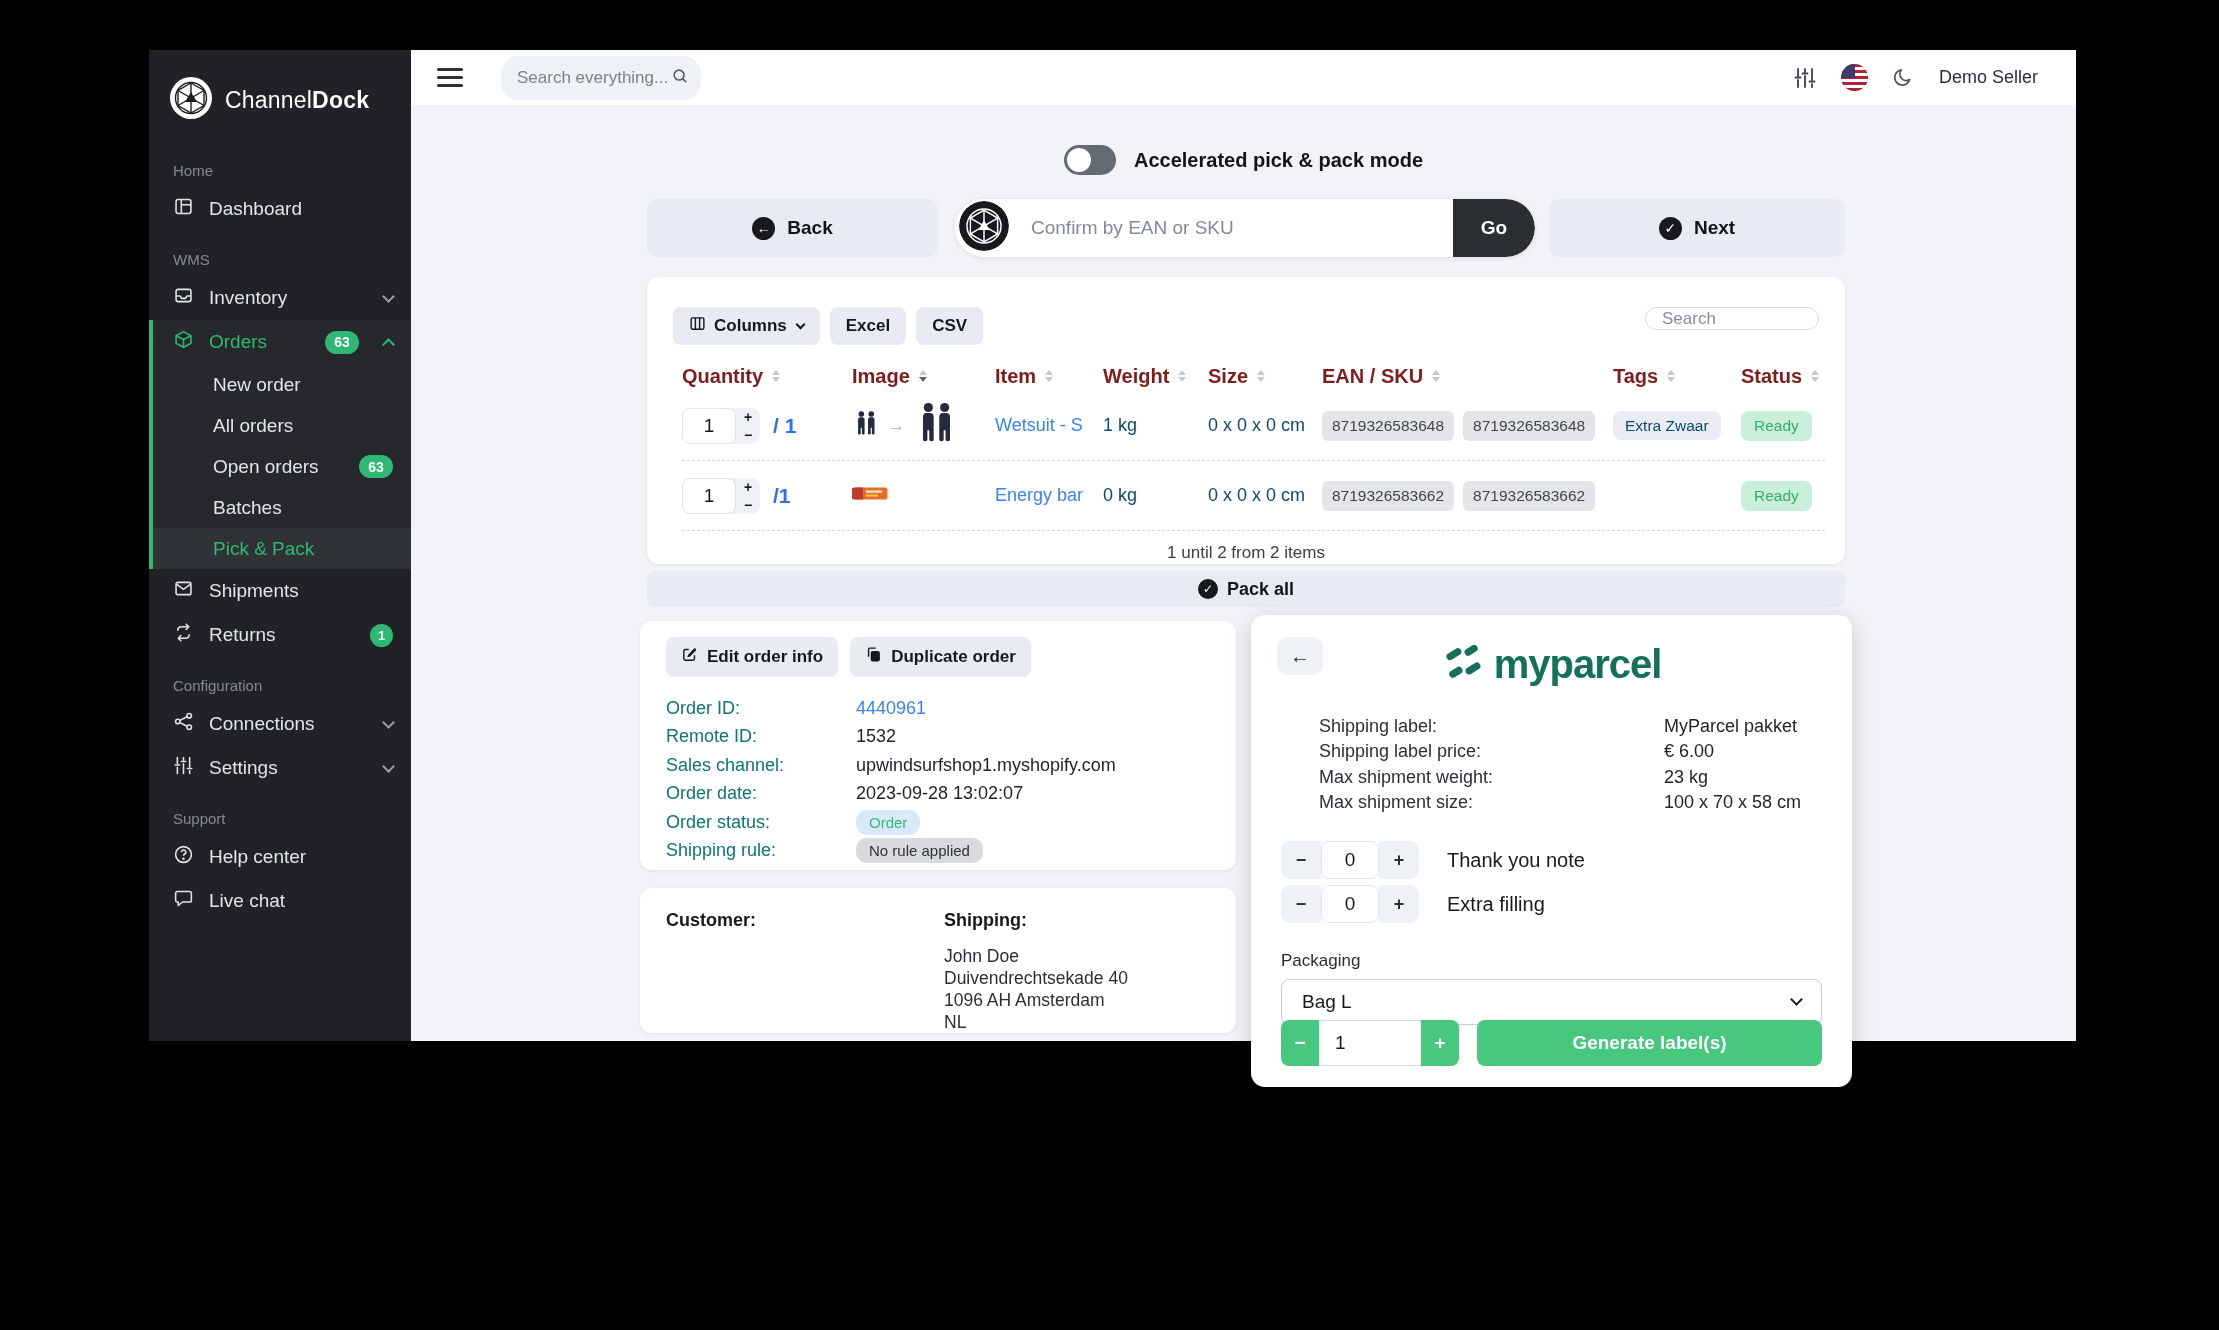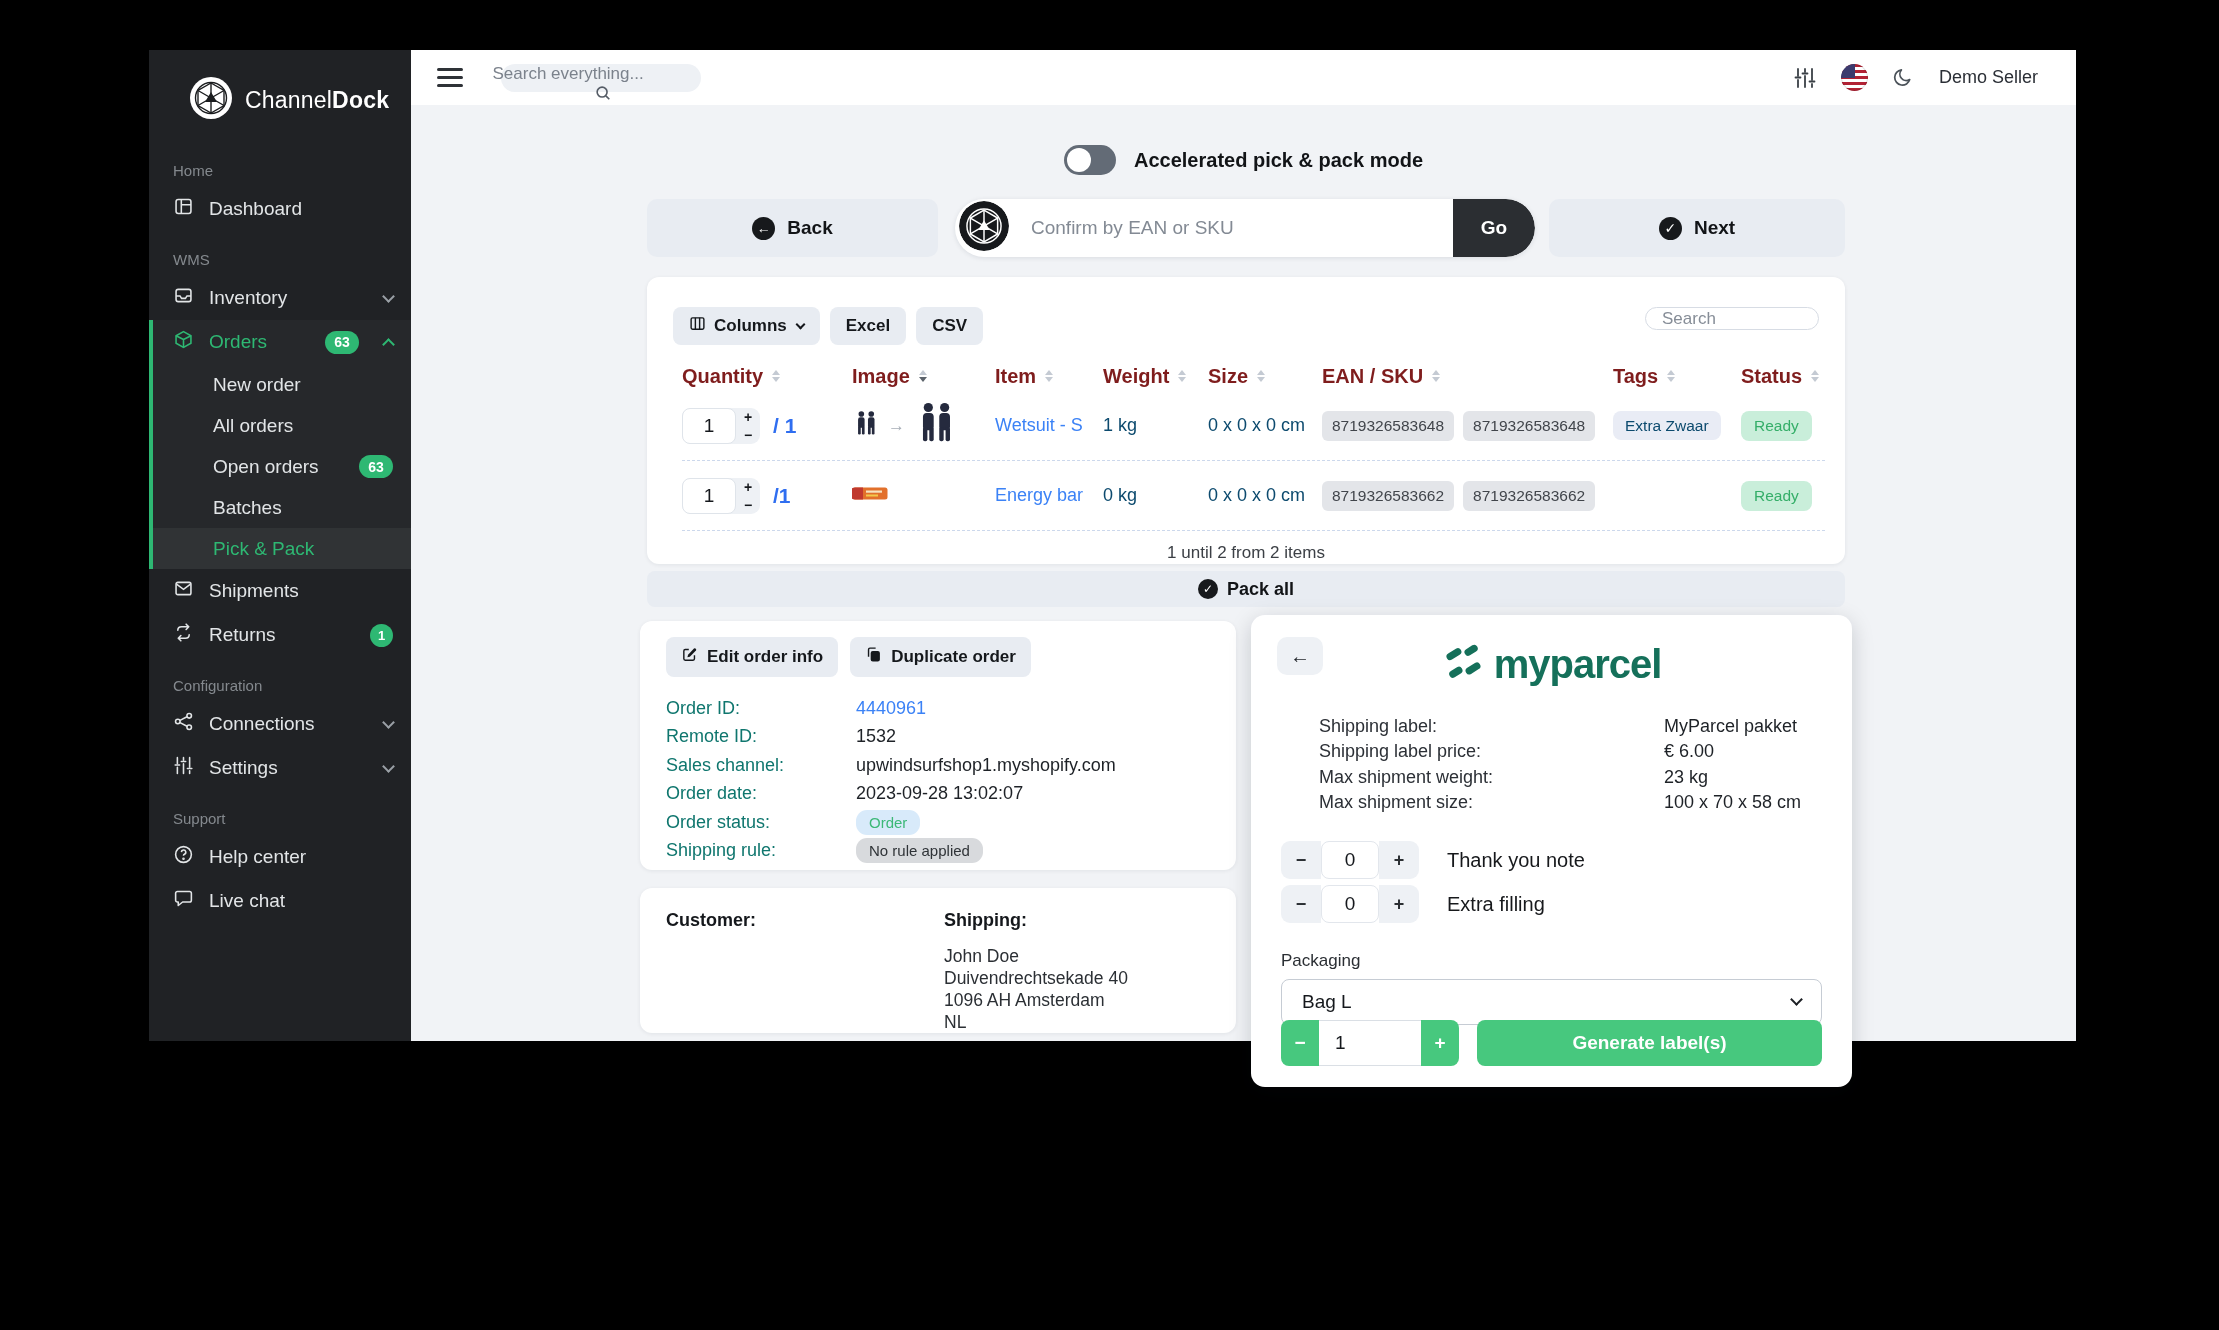--- a/index.html
+++ b/index.html
@@ -2,21 +2,21 @@
 <html><head>
 <meta charset="utf-8">
 <style>
   * { box-sizing: border-box; margin: 0; padding: 0; }
   html,body { width:2219px; height:1330px; background:#000; overflow:hidden;
     font-family:"Liberation Sans","DejaVu Sans",sans-serif; }
   .app { position:absolute; left:149px; top:50px; width:1927px; height:991px; display:flex; }
 
   
   .sidebar { width:262px; flex-shrink:0; background:#202225; color:#e6e8ea; padding-bottom:20px; }
-  .logo-row { display:flex; align-items:center; gap:12px; padding:26px 0 18px 20px; cursor:pointer;margin-left:20px;}
+  .logo-row { display:flex; align-items:center; gap:12px; padding:26px 0 18px 20px; cursor:pointer;}
   .logo-text { font-size:23px; color:#fff; letter-spacing:.2px; }
   .logo-text .bold { font-weight:bold; }
   .section-label { font-size:15px; color:#84898e; padding:20px 0 8px 24px; }
   .nav-item { display:flex; align-items:center; gap:15px; height:44px; padding:0 18px 0 24px;
     font-size:19px; color:#e2e5e7; cursor:pointer; }
   .nav-item svg { flex-shrink:0; }
   .nav-item .lbl { flex:1; }
   .sub-item { display:flex; align-items:center; height:41px; padding:0 18px 0 64px; font-size:19px;
     color:#e2e5e7; cursor:pointer; }
   .sub-item .lbl { flex:1; }
@@ -32,22 +32,22 @@
   .chev { width:9px; height:9px; border-right:2px solid #9aa0a6; border-bottom:2px solid #9aa0a6;
     display:inline-block; margin-left:10px; }
   .chev.down { transform:rotate(45deg); margin-top:-4px; }
   .chev.up { transform:rotate(-135deg); margin-top:5px; border-color:#2eb873; }
 
   
   .main { flex:1; background:#f1f3f6; position:relative; }
   .topbar { height:55px; background:#fff; display:flex; align-items:center; padding:0 38px 0 26px; gap:24px; }
   .hamburger { width:26px; display:flex; flex-direction:column; gap:5px; cursor:pointer; }
   .hamburger i { height:3px; background:#2e3237; border-radius:2px; }
-  .search-pill { margin-left:14px; width:200px; height:28px; background:#eef1f5; border-radius:18px;
-    display:flex; align-items:center; padding:0 12px 0 16px;flex-direction:column; }
+  .search-pill { margin-left:14px; width:200px; height:44px; background:#eef1f5; border-radius:18px;
+    display:flex; align-items:center; padding:0 12px 0 16px; }
   .search-pill input { border:none; outline:none; background:transparent; flex:1; font-size:17px; color:#555b63;
     font-family:inherit; min-width:0; }
   .search-pill input::placeholder { color:#7b828c; }
   .topbar .spacer { flex:1; }
   .top-icon { cursor:pointer; display:flex; align-items:center; }
   .flag { width:27px; height:27px; border-radius:50%; position:relative; overflow:hidden;
     background:repeating-linear-gradient(180deg,#b22234 0 3px,#fff 3px 6px); box-shadow:inset 0 0 0 1px rgba(0,0,0,.12); }
   .flag::after { content:""; position:absolute; left:0; top:0; width:14px; height:14px; background:#3c3b6e; }
   .user-name { font-size:18px; color:#2b2f36; cursor:pointer; }
 

